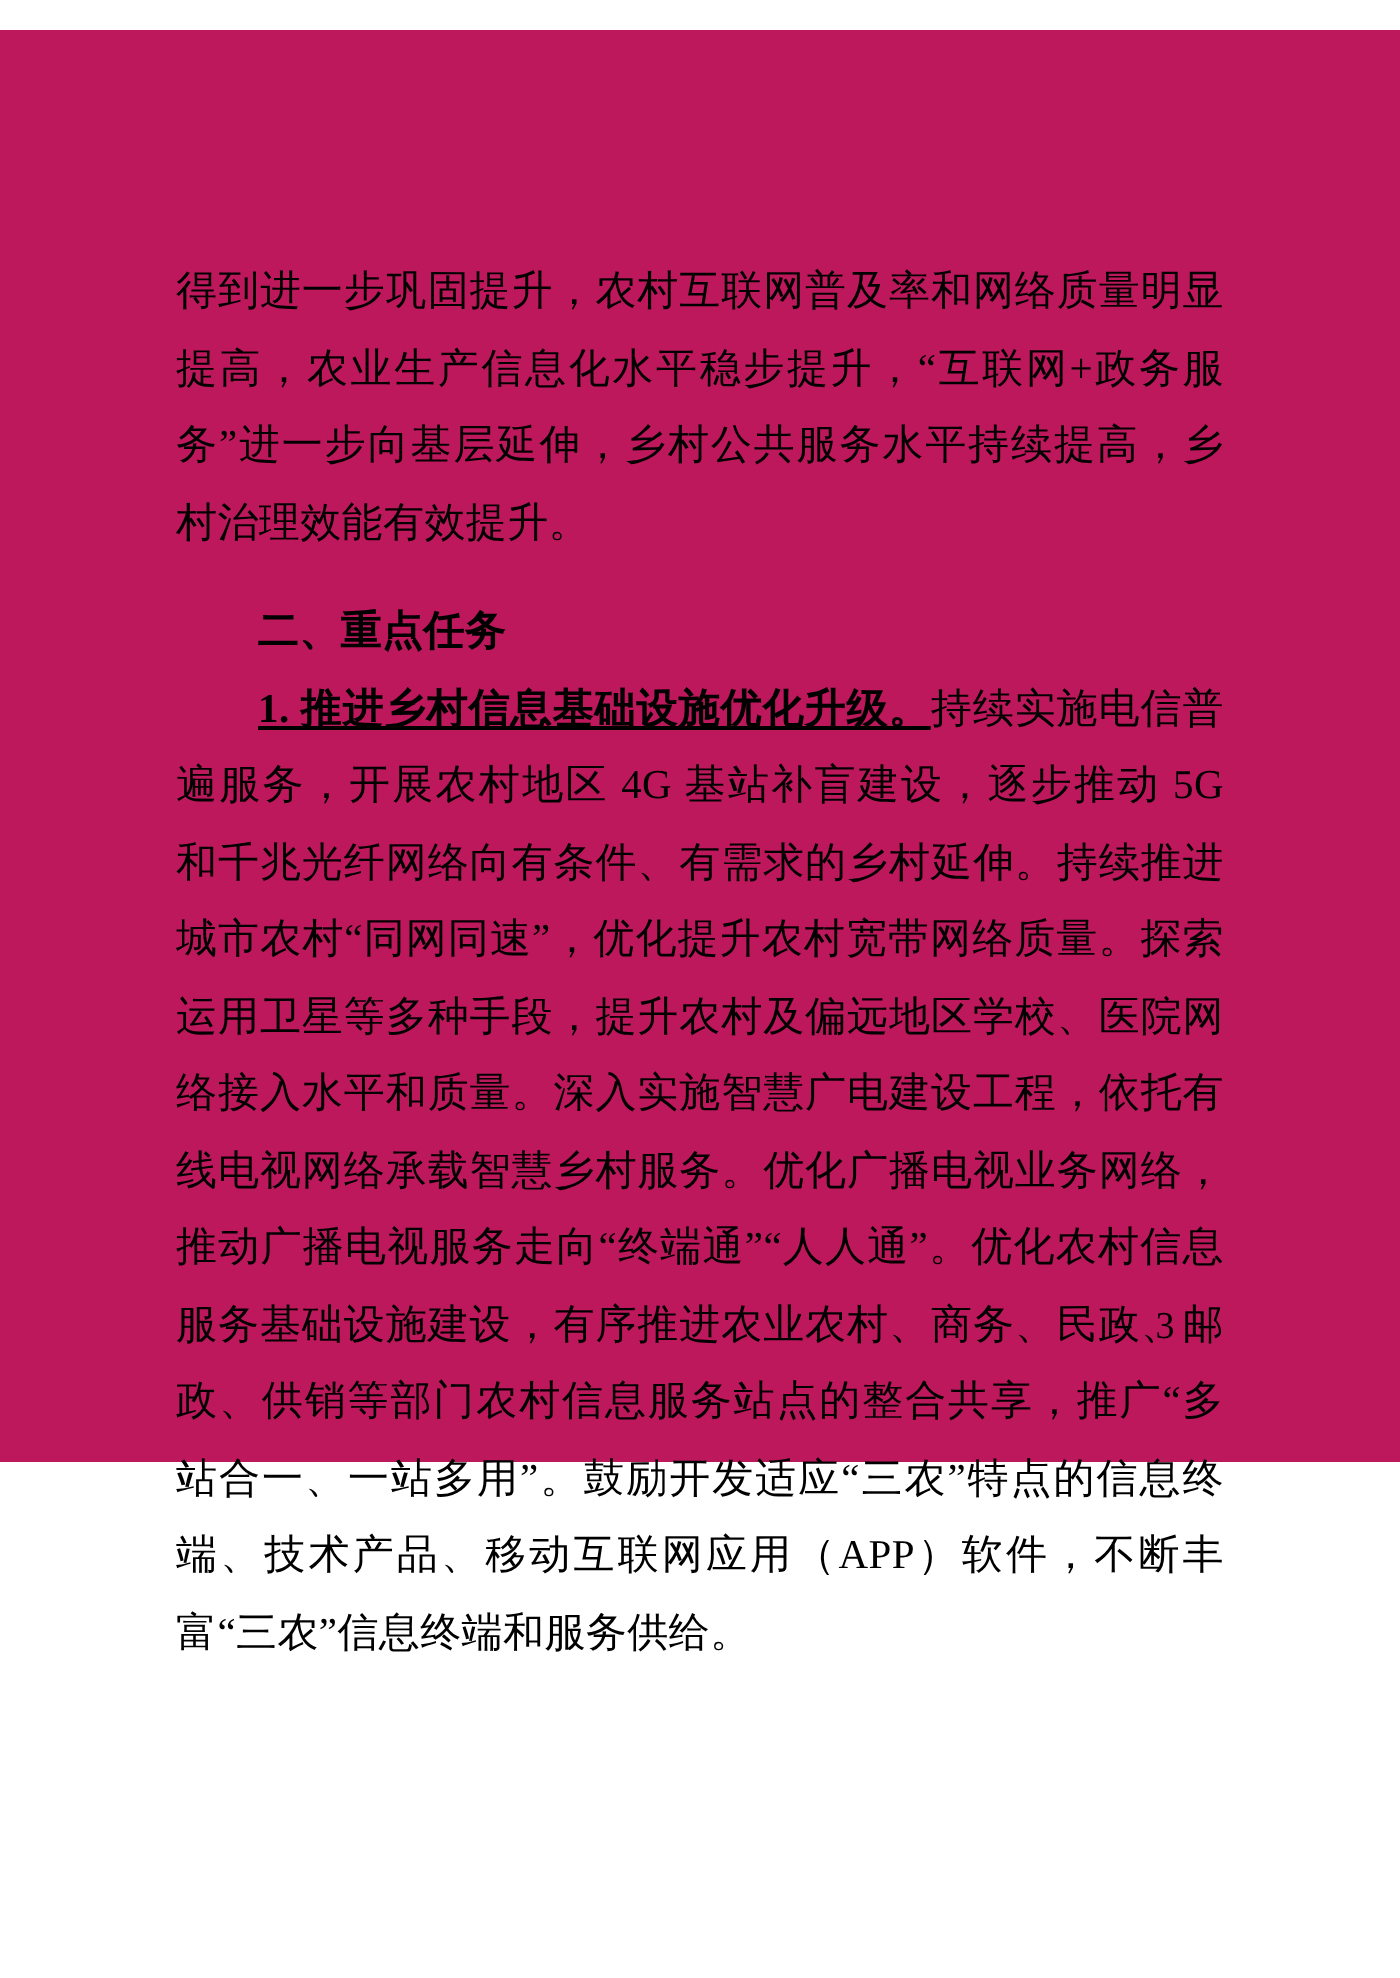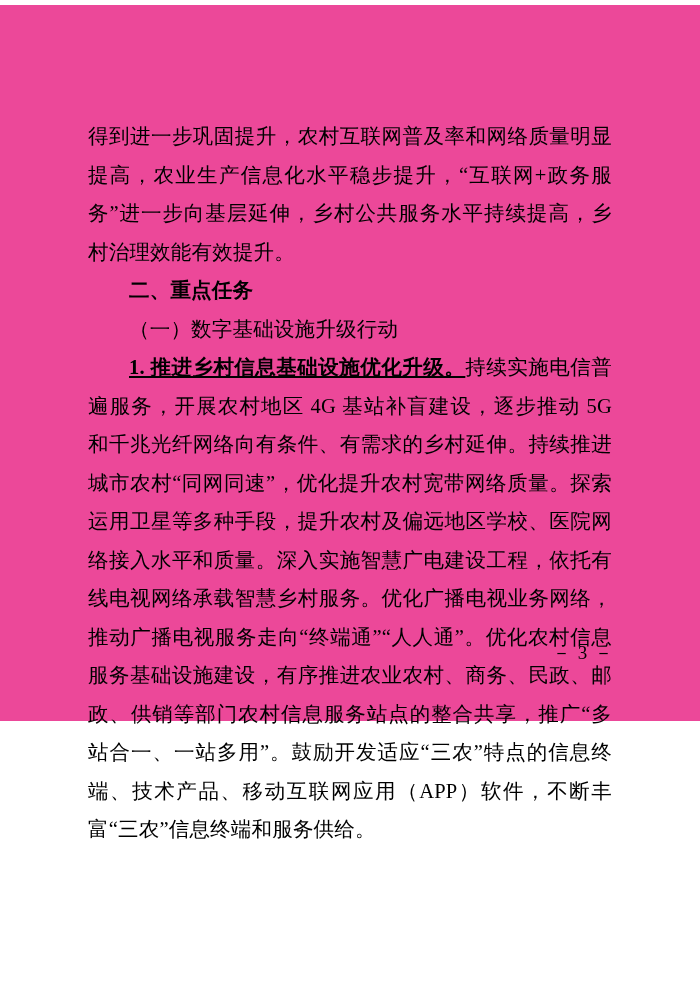--- a/index.html
+++ b/index.html
@@ -10,24 +10,24 @@
   body {
     width: 700px;
     height: 989px;
     font-family: "Liberation Serif", serif;
     color: #000000;
     position: relative;
     overflow: hidden;
   }
   .page {
     position: absolute;
-    top: 5px; left: 0;
+    top: 15px; left: 0;
     width: 700px;
     height: 716px;
-    background: #ec4899;
+    background: #be185d;
   }
   .content {
     position: absolute;
     left: 88px;
     top: 112px;
     width: 524px;
   }
   p {
     margin: 0 0 0 0;
     font-size: 20.5px;
@@ -36,20 +36,21 @@
     text-justify: inter-ideograph;
     letter-spacing: 0.2px;
   }
   .indent {
     text-indent: 41px;
   }
   .heading {
     font-weight: bold;
     text-indent: 41px;
     font-family: "Liberation Serif", serif;
+    margin-top: 16px;
   }
   .sub-heading {
     text-indent: 41px;
   }
   .lead-bold {
     font-weight: bold;
     text-decoration: underline;
   }
   .page-number {
     position: absolute;
@@ -72,21 +73,20 @@
 <body>
 
 <div class="page">
   <div class="content">
 
     <p class="para">得到进一步巩固提升，农村互联网普及率和网络质量明显提高，农业生产信息化水平稳步提升，“互联网+政务服务”进一步向基层延伸，乡村公共服务水平持续提高，乡村治理效能有效提升。</p>
 
 
     <p class="para heading">二、重点任务</p>
 
-    <p class="para sub-heading">（一）数字基础设施升级行动</p>
 
     <p class="para indent"><span class="lead-bold">1. 推进乡村信息基础设施优化升级。</span><span>持续实施电信普遍服务，开展农村地区 4G 基站补盲建设，逐步推动 5G 和千兆光纤网络向有条件、有需求的乡村延伸。持续推进城市农村“同网同速”，优化提升农村宽带网络质量。探索运用卫星等多种手段，提升农村及偏远地区学校、医院网络接入水平和质量。深入实施智慧广电建设工程，依托有线电视网络承载智慧乡村服务。优化广播电视业务网络，推动广播电视服务走向“终端通”“人人通”。优化农村信息服务基础设施建设，有序推进农业农村、商务、民政、邮政、供销等部门农村信息服务站点的整合共享，推广“多站合一、一站多用”。鼓励开发适应“三农”特点的信息终端、技术产品、移动互联网应用（APP）软件，不断丰富“三农”信息终端和服务供给。</span></p>
 
   </div>
 
   <div class="page-number">
     <span class="pn-inner">－ 3 －</span>
   </div>
 </div>
 

